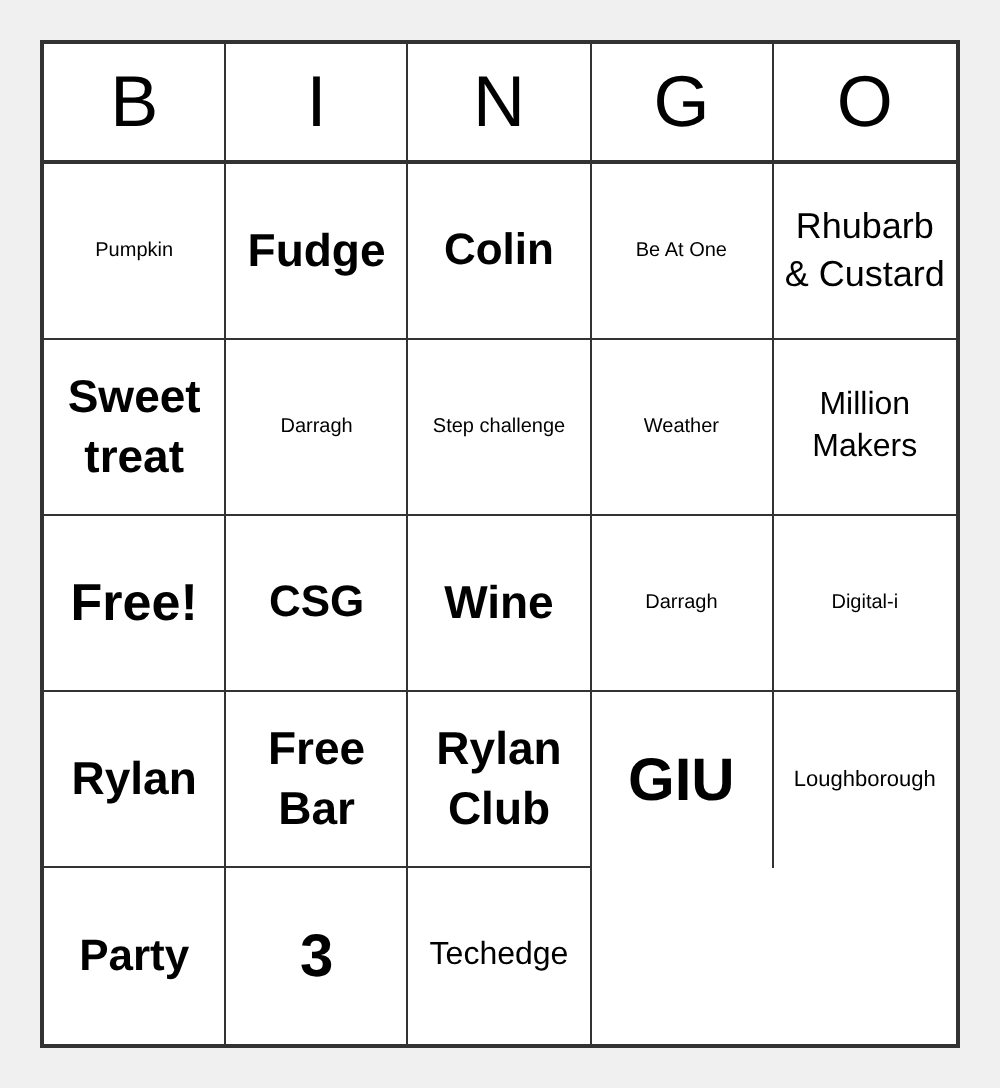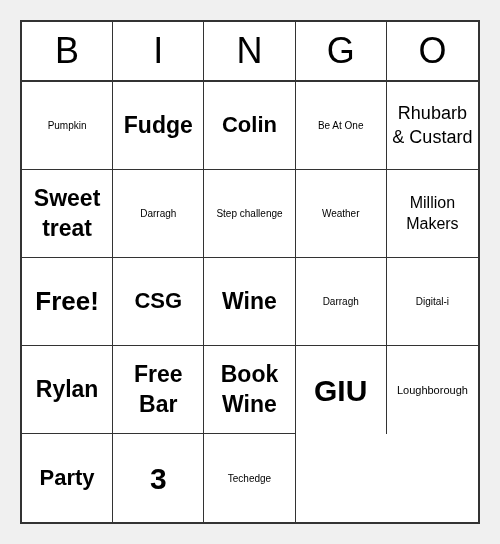--- a/index.html
+++ b/index.html
@@ -115,21 +115,21 @@
     <div class="bingo-cell">Weather</div>
     <div class="bingo-cell" style="font-size:16px;">Million Makers</div>
     <div class="bingo-cell free-cell">Free!</div>
     <div class="bingo-cell large-text">CSG</div>
     <div class="bingo-cell medium-text">Wine</div>
 
     <div class="bingo-cell">Darragh</div>
     <div class="bingo-cell">Digital-i</div>
     <div class="bingo-cell medium-text">Rylan</div>
     <div class="bingo-cell medium-text">Free Bar</div>
-    <div class="bingo-cell medium-text">Book Wine</div>
+    <div class="bingo-cell medium-text">Rylan Club</div>
 
     <div class="bingo-cell xlarge-text">GIU</div>
     <div class="bingo-cell" style="font-size:11px;">Loughborough</div>
     <div class="bingo-cell large-text">Party</div>
     <div class="bingo-cell xlarge-text">3</div>
-    <div class="bingo-cell" style="font-size:10px;">Techedge</div>
+    <div class="bingo-cell" style="font-size:16px;">Techedge</div>
   </div>
 </div>
 
 </body></html>

